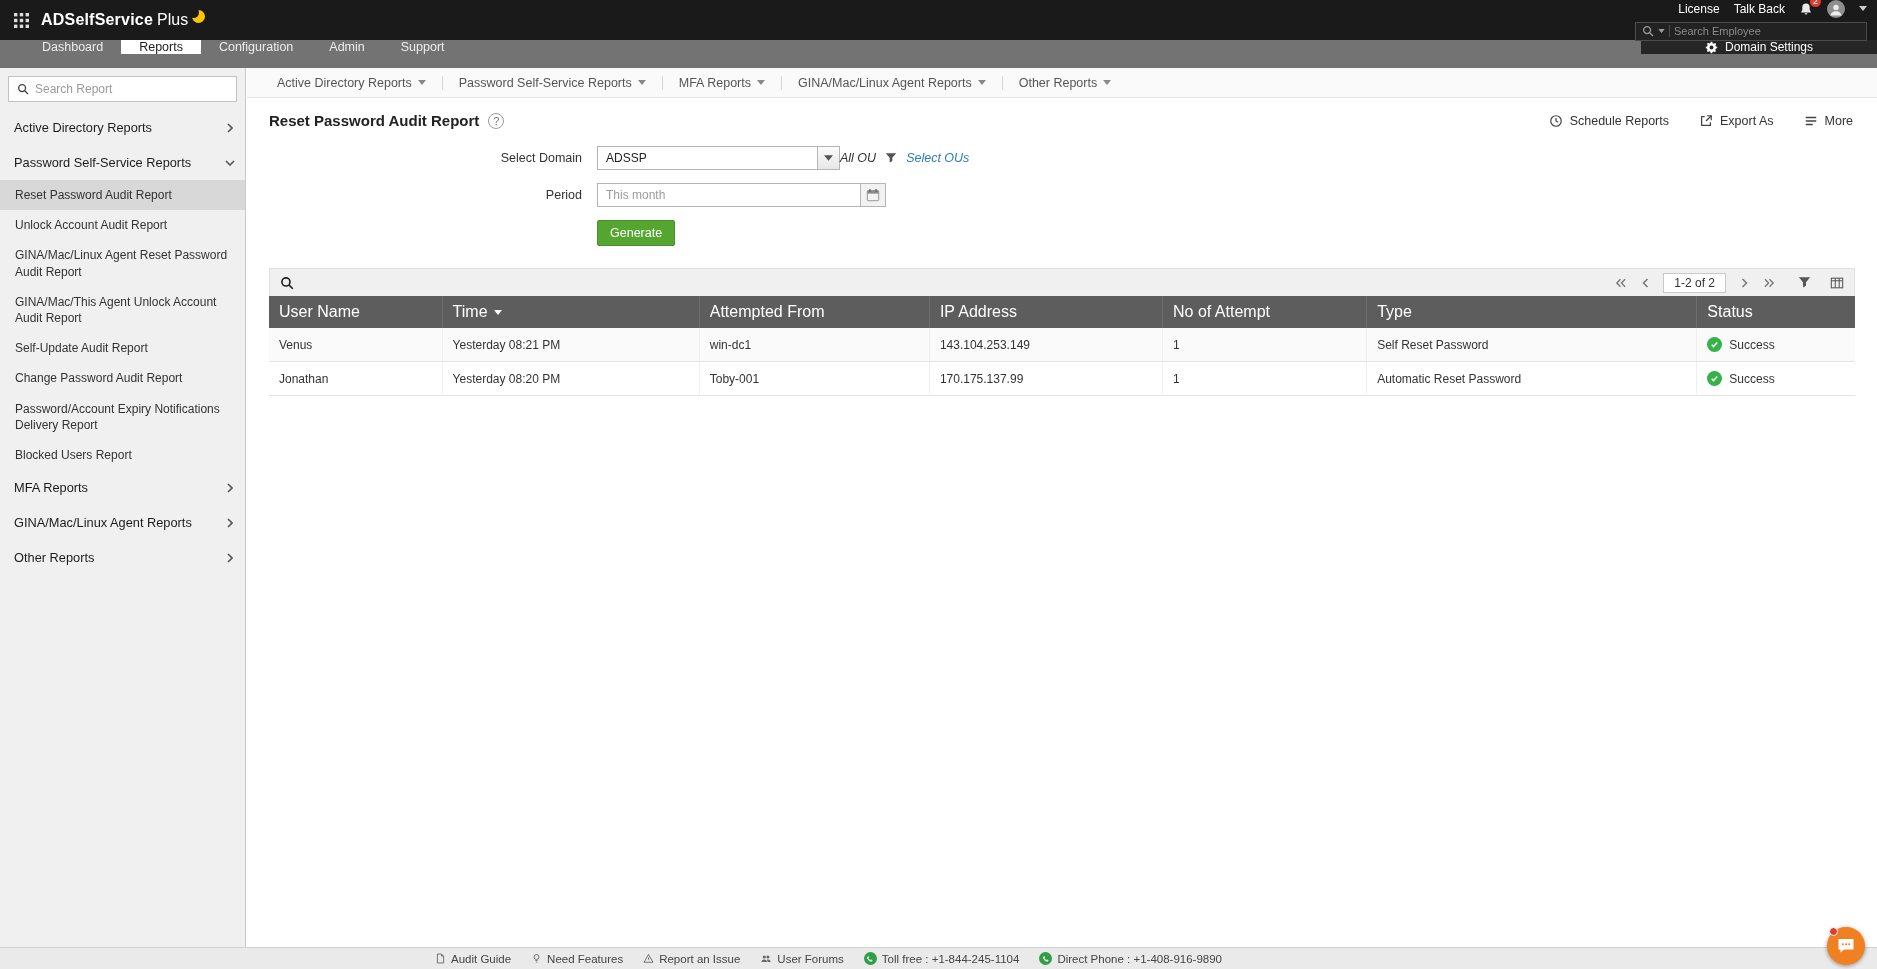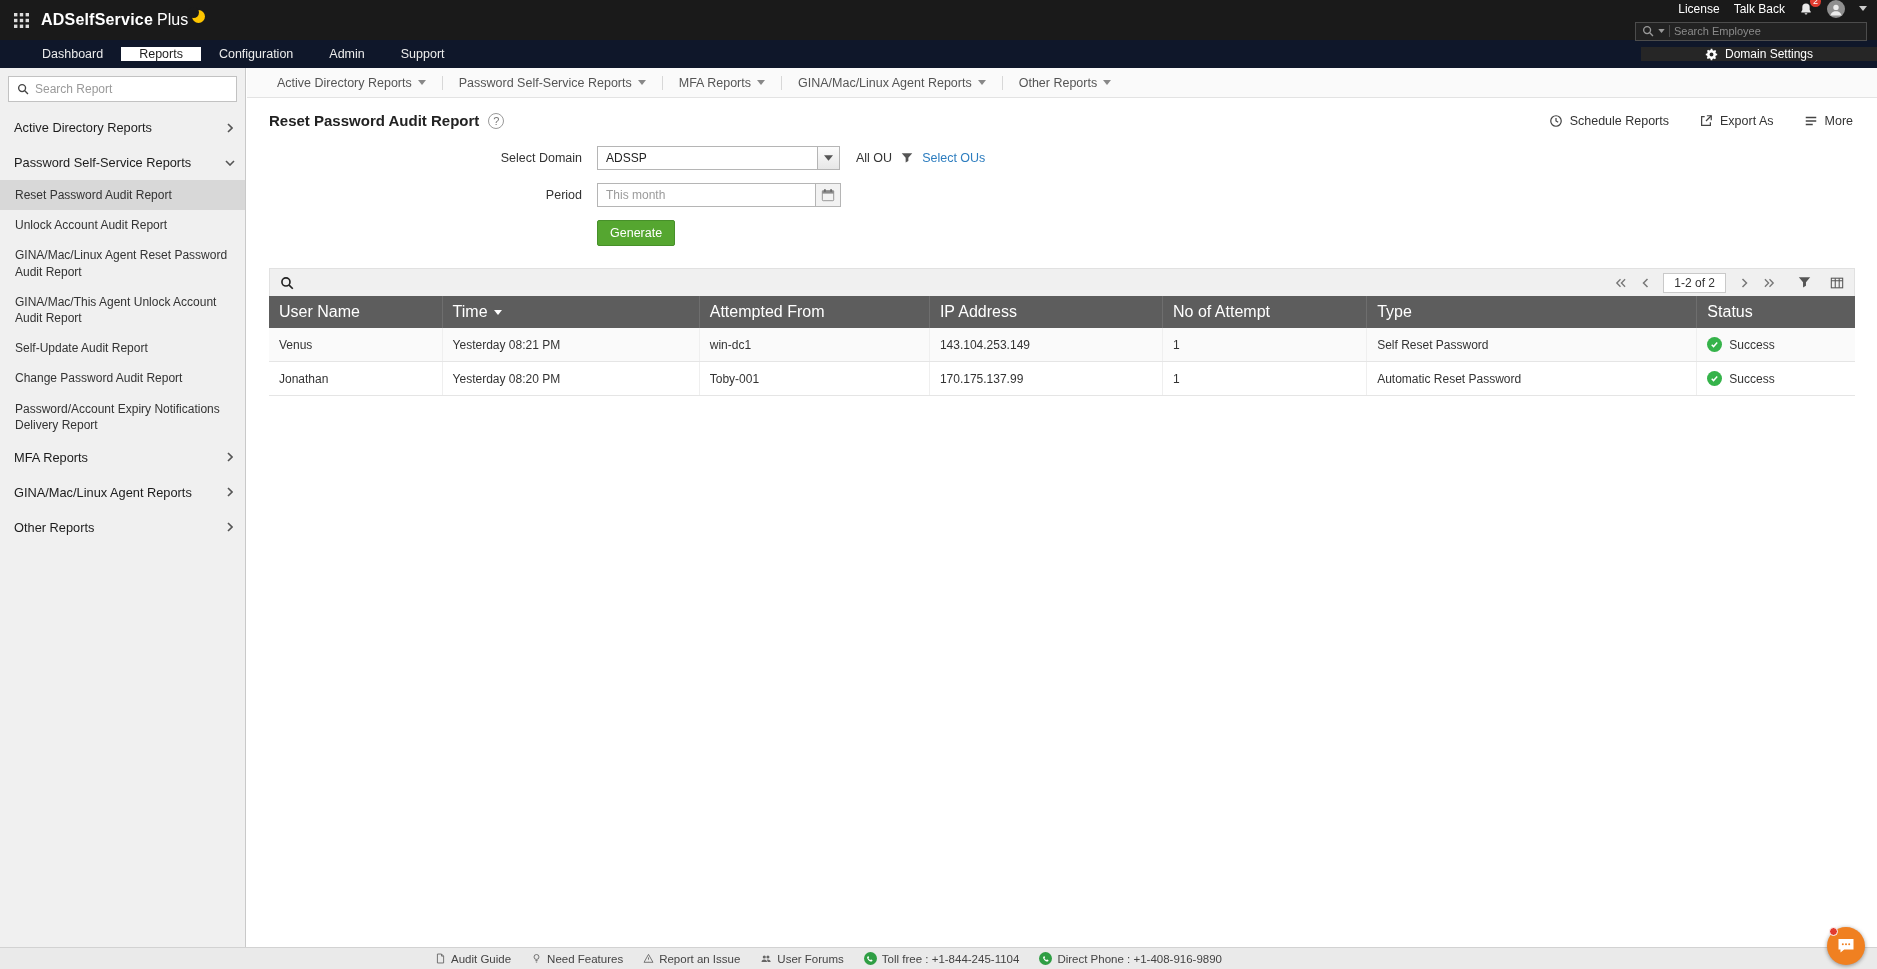--- a/index.html
+++ b/index.html
@@ -24,21 +24,21 @@
   .bell-wrap { position: relative; display: flex; color: #e9e9e9; cursor: pointer; }
   .badge { position: absolute; top: -6px; right: -8px; background: #e23c30; color: #fff; font-size: 9px; line-height: 11px; padding: 0 3px; border-radius: 6px; }
   .avatar { width: 18px; height: 18px; border-radius: 50%; background: #8f8f8f; display: flex; align-items: flex-end; justify-content: center; overflow: hidden; cursor: pointer; }
   .caret-w { color: #ccc; display: flex; cursor: pointer; }
   .emp-search { margin-top: 4px; width: 232px; height: 19px; background: #222; border: 1px solid #4c4c4c; display: flex; align-items: center; padding: 4px 6px; gap: 4px; color: #9a9a9a; }
   .vdiv { width: 1px; height: 12px; background: #4c4c4c; }
   .emp-search input { flex: 1; background: transparent; border: 0; outline: 0; color: #ccc; font-size: 11px; font-family: inherit; }
   .emp-search input::placeholder { color: #8b8b8b; }
 
   
-  .navbar { position: absolute; top: 40px; left: 0; right: 0; height: 28px; background: #0f172a; display: flex; align-items: center; z-index: 4; }
+  .navbar { position: absolute; top: 40px; left: 0; right: 0; height: 28px; background: #737373; display: flex; align-items: flex-start; z-index: 4; }
   .tabs { display: flex; margin-left: 24px; }
   .tab { display: flex; align-items: center; padding: 0 18px; color: #ececec; font-size: 12.5px; cursor: pointer; }
   .tab.active { background: #fff; color: #1d1d1d; }
   .domain-settings { margin-left: auto; background: #262626; display: flex; align-items: center; justify-content: center; gap: 7px; padding: 0 16px; color: #fff; font-size: 12px; min-width: 236px; cursor: pointer; }
 
   
   .sidebar { position: absolute; top: 68px; bottom: 22px; left: 0; width: 246px; background: #f0f0f0; border-right: 1px solid #c9c9c9; overflow: hidden; }
   .side-search { margin: 8px; height: 26px; background: #fff; border: 1px solid #c2c2c2; display: flex; align-items: center; padding: 0 8px; gap: 6px; color: #444; }
   .side-search input { flex: 1; border: 0; outline: 0; font-size: 12px; color: #333; background: transparent; font-family: inherit; }
   .side-search input::placeholder { color: #9a9a9a; }
@@ -60,24 +60,24 @@
   .help { width: 16px; height: 16px; border: 1px solid #9a9a9a; border-radius: 50%; color: #777; font-size: 11px; display: flex; align-items: center; justify-content: center; cursor: pointer; }
   .actions { margin-left: auto; display: flex; align-items: center; gap: 30px; font-size: 12.5px; color: #333; }
   .action { display: flex; align-items: center; gap: 7px; cursor: pointer; color: #333; text-align: center; }
 
   .form { margin-top: 8px; }
   .form-row { display: flex; align-items: center; margin-bottom: 13px; }
   .form-label { width: 350px; text-align: right; padding-right: 15px; font-size: 12.5px; color: #333; }
   .dd { width: 243px; height: 24px; border: 1px solid #b5b5b5; background: #fff; display: flex; align-items: center; font-size: 12px; color: #222; cursor: pointer; }
   .dd-value { flex: 1; padding-left: 8px; }
   .dd-caret { width: 22px; align-self: stretch; border-left: 1px solid #b5b5b5; background: linear-gradient(#fcfcfc, #e7e7e7); display: flex; align-items: center; justify-content: center; color: #555; }
-  .ou { display: flex; align-items: center; gap: 9px; margin-left: 16px; font-size: 12.5px; color: #333; }
+  .ou { display: flex; align-items: center; gap: 9px; margin-left: 0; font-size: 12.5px; color: #333; font-style: italic; }
   .link { color: #2d7dbf; cursor: pointer; }
   .period { display: flex; align-items: center; }
-  .period input { width: 219px; height: 24px; border: 1px solid #b5b5b5; padding: 0 8px; font-size: 12px; color: #ef4444; outline: 0; font-family: inherit; }
+  .period input { width: 264px; height: 24px; border: 1px solid #b5b5b5; padding: 0 8px; font-size: 12px; color: #ef4444; outline: 0; font-family: inherit; }
   .period input::placeholder { color: #9b9b9b; }
   .cal-btn { width: 25px; height: 24px; border: 1px solid #b5b5b5; border-left: 0; background: #f2f2f2; display: flex; align-items: center; justify-content: center; cursor: pointer; }
   .btn-generate { margin-left: 350px; background: #55a630; border: 1px solid #47902a; color: #fff; font-size: 12.5px; padding: 5px 12px; border-radius: 2px; cursor: pointer; font-family: inherit; }
 
   
   .grid-wrap { margin: 22px 22px 0 22px; }
   .grid-toolbar { height: 28px; background: #f0f0f0; border: 1px solid #e1e1e1; border-bottom: 0; display: flex; align-items: center; padding: 0 10px; color: #333; }
   .toolbar-right { margin-left: auto; display: flex; align-items: center; gap: 5px; color: #777; }
   .pg-btn { width: 20px; height: 20px; display: flex; align-items: center; justify-content: center; cursor: pointer; color: #777; }
   .pg-label { background: #fff; border: 1px solid #c9c9c9; padding: 2px 10px; font-size: 12px; color: #333; margin: 0 3px; }
@@ -204,20 +204,21 @@
   </div>
 
   <div>
     <div class="side-item selected">Reset Password Audit Report</div>
     <div class="side-item">Unlock Account Audit Report</div>
     <div class="side-item">GINA/Mac/Linux Agent Reset Password Audit Report</div>
     <div class="side-item">GINA/Mac/This Agent Unlock Account Audit Report</div>
     <div class="side-item">Self-Update Audit Report</div>
     <div class="side-item">Change Password Audit Report</div>
     <div class="side-item">Password/Account Expiry Notifications Delivery Report</div>
+    <div class="side-item">Blocked Users Report</div>
   </div>
 
   <div class="group">
     <span>MFA Reports</span>
     <span class="chev">
         <svg width="6" height="10" viewBox="0 0 6 10" fill="none" stroke="currentColor" stroke-width="1.6">
           <path d="M1 1l4 4-4 4"></path>
         </svg>
       </span>
   </div>

